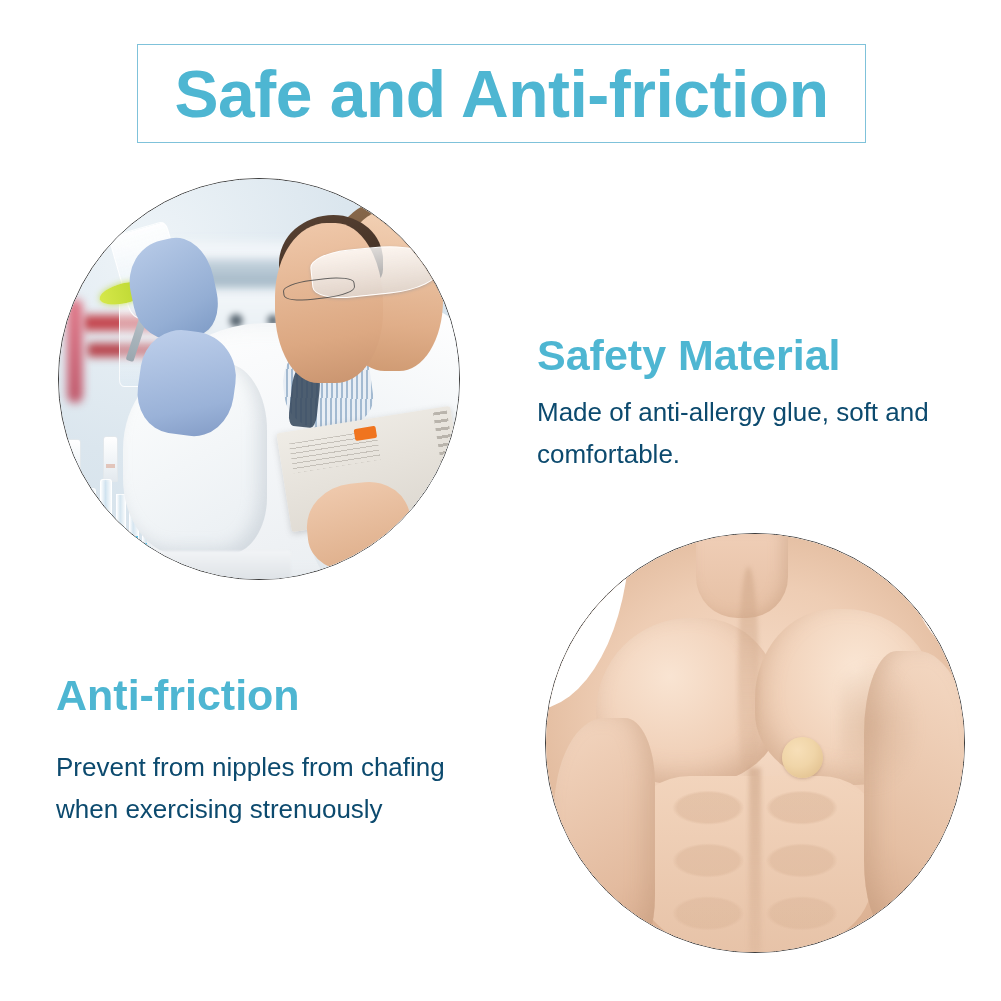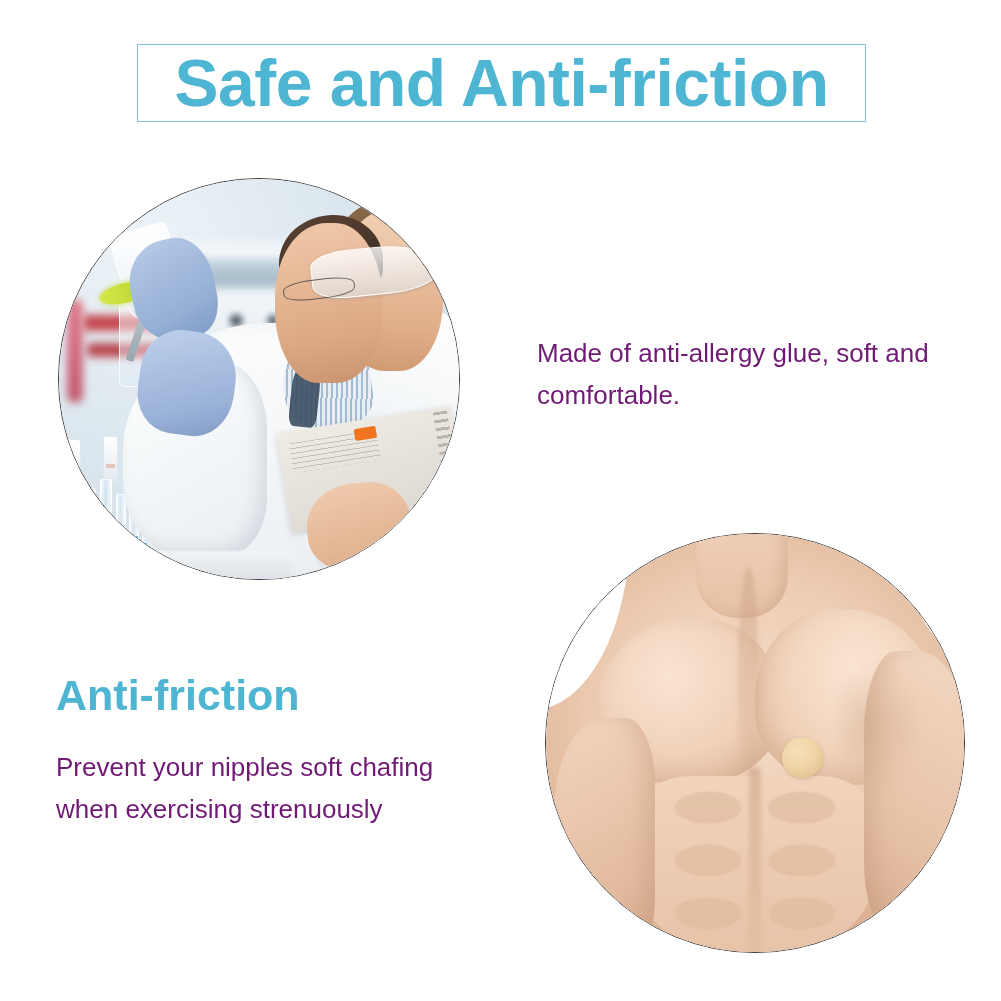--- a/index.html
+++ b/index.html
@@ -14,21 +14,21 @@
   #page {
     position:relative;
     width:1001px; height:1001px;
     background:#ffffff;
   }
 
   
   #title-banner {
     position:absolute;
     left:137px; top:44px;
-    width:729px; height:78px;
+    width:729px; height:99px;
     border:1.5px solid #7FC2DA;
     background:#ffffff;
     display:flex; align-items:center; justify-content:center;
   }
   #title-text {
     font-size:66px;
     font-weight:bold;
     color:#4EB6D2;
     letter-spacing:-0.5px;
     line-height:1;
@@ -363,21 +363,21 @@
   
   .feature-heading {
     font-size:43px;
     font-weight:bold;
     color:#4EB6D2;
     line-height:1.1;
     white-space:nowrap;
   }
   .feature-body {
     font-size:26px;
-    color:#701a75;
+    color:#0c4a6e;
     line-height:1.62;
     font-weight:400;
   }
 
   #feature-safety {
     position:absolute;
     left:537px; top:332px;
     width:420px;
   }
   #feature-safety .feature-heading { margin-bottom:12px; }
@@ -452,26 +452,27 @@
         <div class="notebook-lines"></div>
         <div class="notebook-tab"></div>
         <div class="notebook-spiral"></div>
       </div>
       <div class="hand-holding"></div>
       <div class="keyboard"></div>
     </div>
   </div>
 
   <div id="feature-safety">
+    <div class="feature-heading">Safety Material</div>
     <div class="feature-body">Made of anti-allergy glue, soft and comfortable.</div>
   </div>
 
   <div id="feature-antifriction">
     <div class="feature-heading">Anti-friction</div>
-    <div class="feature-body">Prevent your nipples soft chafing when exercising strenuously</div>
+    <div class="feature-body">Prevent from nipples from chafing when exercising strenuously</div>
   </div>
 
   <div id="body-photo" class="photo-circle">
     <div class="photo-inner">
       <div class="skin-base"></div>
       <div class="torso-white-l"></div>
       <div class="torso-white-r"></div>
       <div class="neck"></div>
       <div class="pec-left"></div>
       <div class="pec-right"></div>

